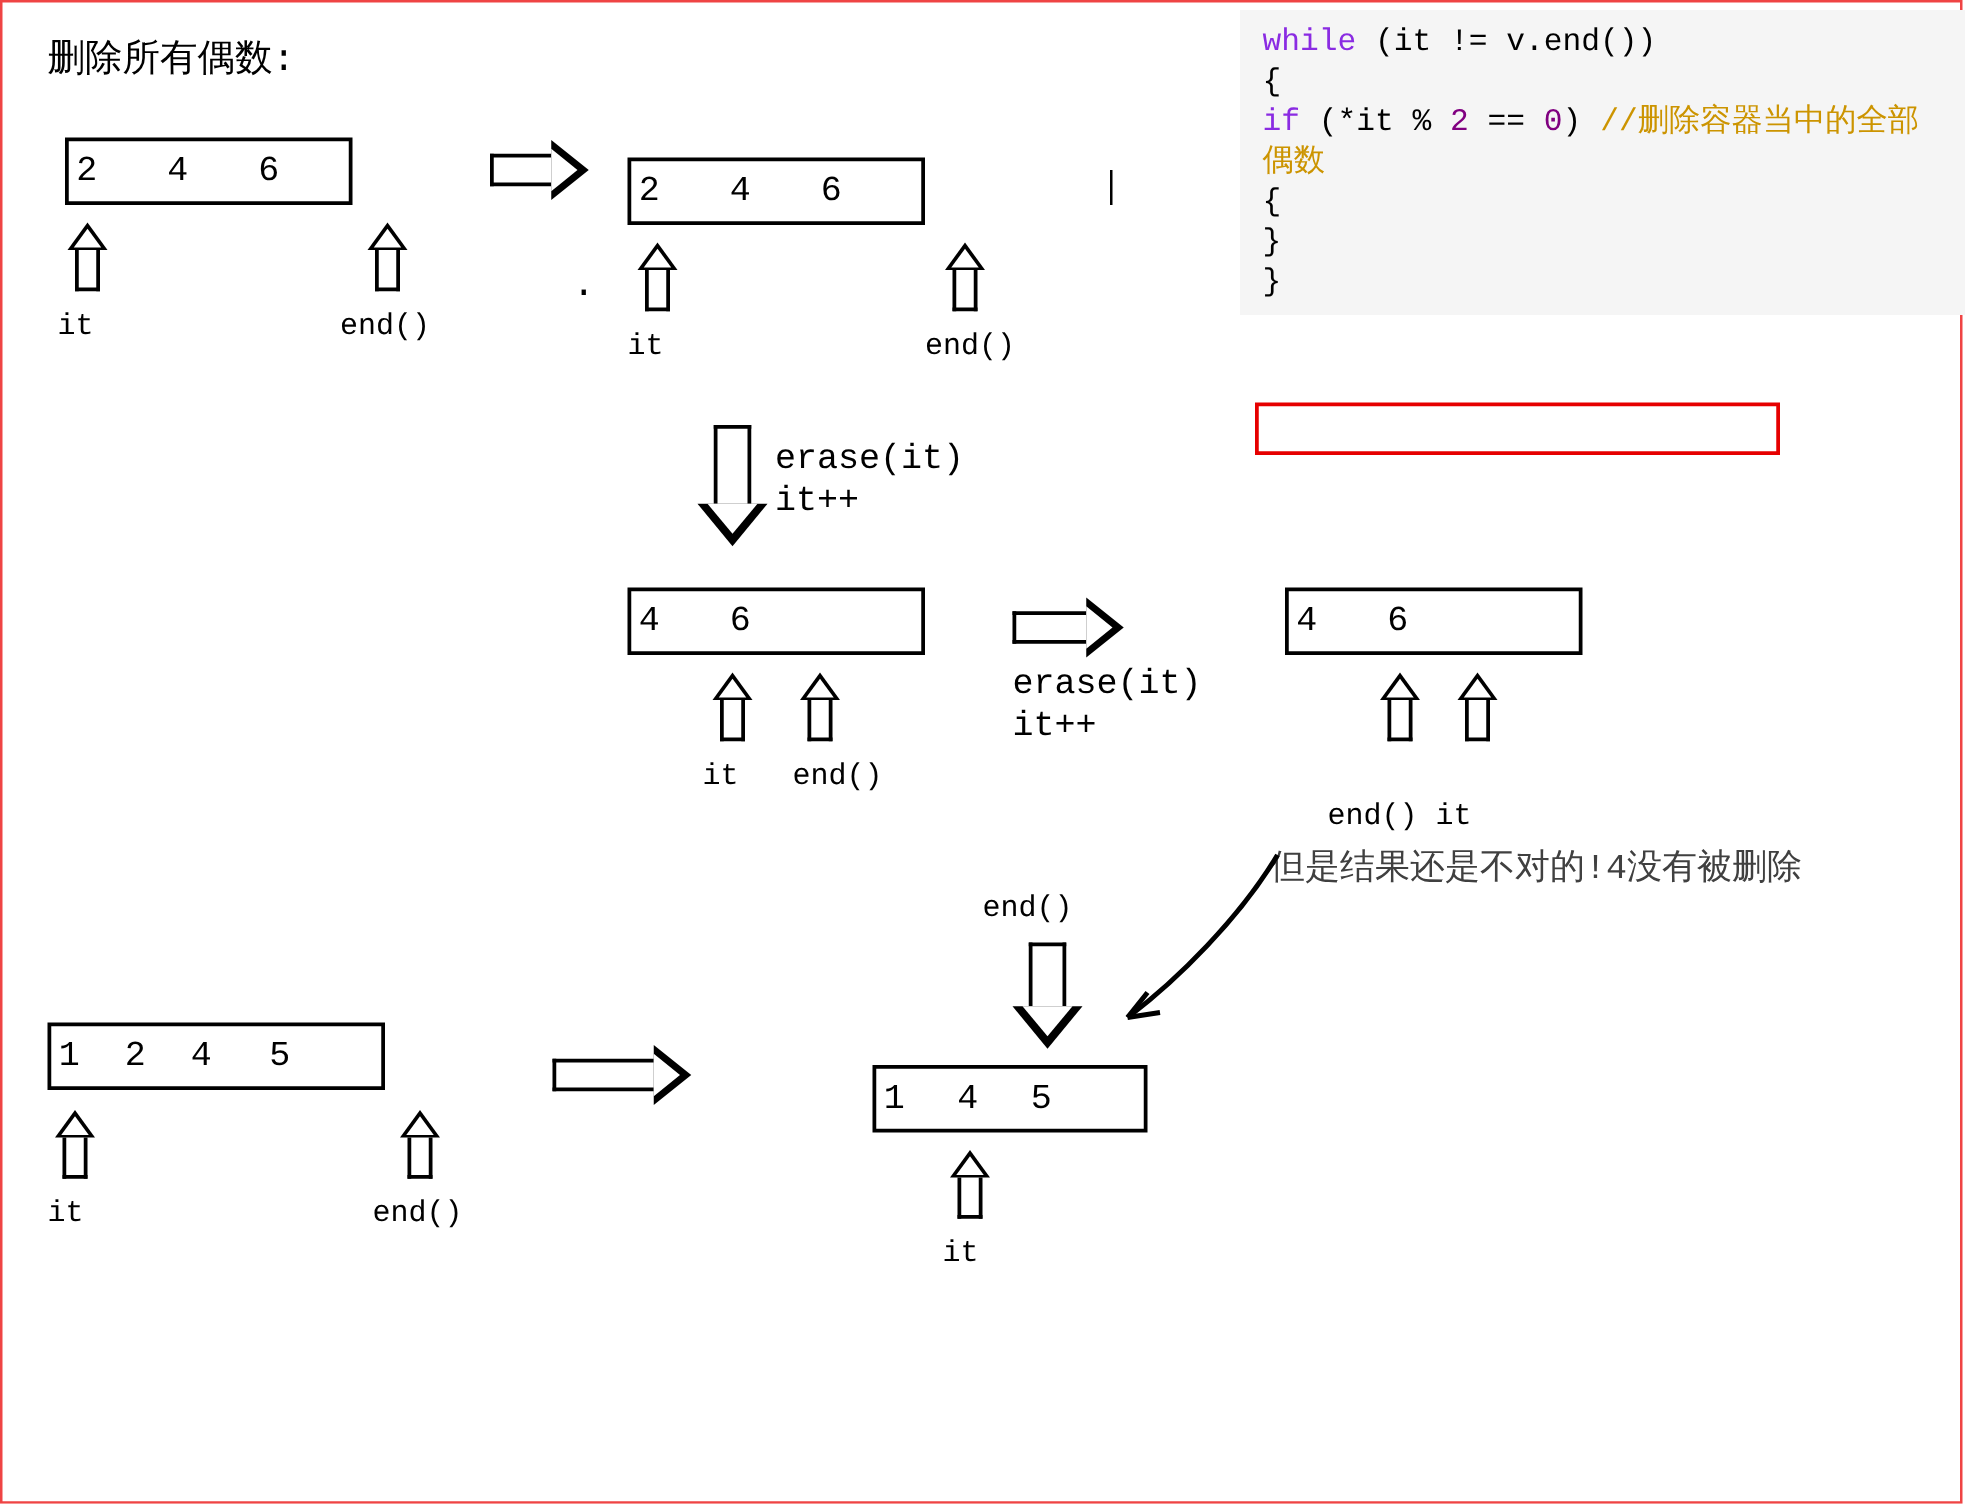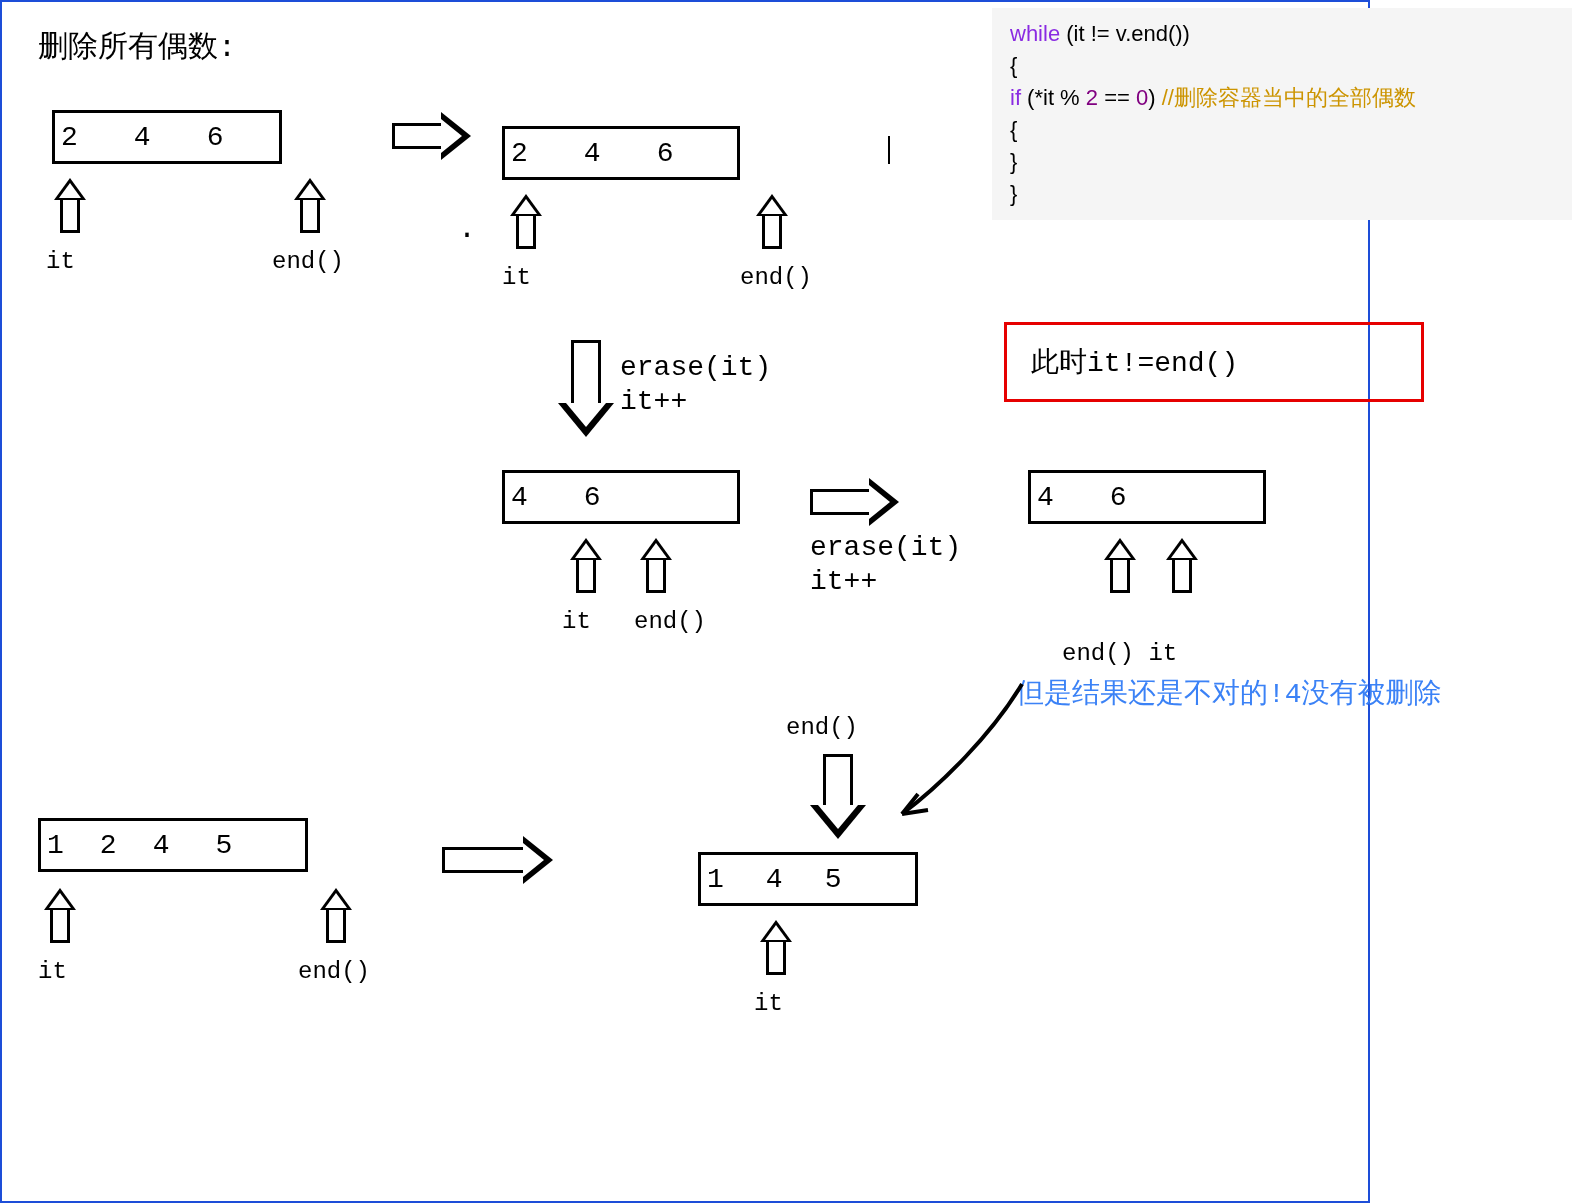--- a/index.html
+++ b/index.html
@@ -1,16 +1,16 @@
 <!DOCTYPE html>
 <html><head>
 <meta charset="utf-8">
 <style>
   html,body{margin:0;padding:0;background:#fff;font-family:"SimSun","NSimSun","Courier New",monospace}
-  .stage{position:relative;width:1370px;height:1203px;border:2px solid #1d4ed8;box-sizing:border-box}
+  .stage{position:relative;width:1570px;height:1203px;border:2px solid #ef4444;box-sizing:border-box}
   .abs{position:absolute}
   .txt{font-size:28px;color:#000;white-space:pre}
   .array-box{border:3px solid #000;height:54px;padding:4px 6px;box-sizing:border-box;display:flex;align-items:center}
   .array-box .cell{font-family:"Courier New",monospace;font-size:28px;margin-right:56px}
   .array-box .cell:last-child{margin-right:0}
   
   .uarr{width:28px;height:52px}
   .uarr .head{width:0;height:0;border-left:16px solid transparent;border-right:16px solid transparent;border-bottom:22px solid #000;position:relative;left:-2px}
   .uarr .head:after{content:"";position:absolute;left:-11px;top:5px;width:0;height:0;border-left:11px solid transparent;border-right:11px solid transparent;border-bottom:15px solid #fff}
   .uarr .stem{width:14px;height:30px;border:3px solid #000;border-top:none;margin:0 auto;background:#fff}
@@ -18,22 +18,22 @@
   .rarr{display:flex;align-items:center}
   .rarr .stem{height:20px;border:3px solid #000;border-right:none;background:#fff}
   .rarr .head{width:0;height:0;border-top:24px solid transparent;border-bottom:24px solid transparent;border-left:30px solid #000;position:relative}
   .rarr .head:after{content:"";position:absolute;left:-30px;top:-17px;width:0;height:0;border-top:17px solid transparent;border-bottom:17px solid transparent;border-left:21px solid #fff}
   
   .darr{display:flex;flex-direction:column;align-items:center}
   .darr .stem{width:24px;border:3px solid #000;border-bottom:none;background:#fff}
   .darr .head{width:0;height:0;border-left:28px solid transparent;border-right:28px solid transparent;border-top:34px solid #000;position:relative}
   .darr .head:after{content:"";position:absolute;left:-20px;top:-34px;width:0;height:0;border-left:20px solid transparent;border-right:20px solid transparent;border-top:24px solid #fff}
   .redbox{border:3px solid #e60000;padding:18px 24px;box-sizing:border-box}
-  .redtxt{color:#3b82f6;font-size:28px;white-space:nowrap}
-  .codeblk{background:#f5f5f5;font-family:Liberation Sans, sans-serif;font-size:22px;line-height:32px;padding:10px 18px;box-sizing:border-box;color:#000}
+  .redtxt{color:#404040;font-size:28px;white-space:nowrap}
+  .codeblk{background:#f5f5f5;font-family:Liberation Mono, monospace;font-size:25px;line-height:32px;padding:10px 18px;box-sizing:border-box;color:#000}
   .kw{color:#8a2be2}
   .cm{color:#cc9400}
   .num{color:#800080}
   .curved{position:absolute;overflow:visible}
   .label{font-family:"Courier New",monospace;font-size:28px}
   .lbl{font-family:"Courier New",monospace;font-size:24px}
   .title{font-size:30px}
   .dot{font-size:30px}
   .cursor{display:inline-block;width:2px;height:28px;background:#000}
 </style>
@@ -130,21 +130,20 @@
       <div class="head"></div>
       <div class="stem"></div>
     </div>
   <div class="abs uarr" style="left:1166px;top:536px">
       <div class="head"></div>
       <div class="stem"></div>
     </div>
   <div class="abs lbl" style="left:1060px;top:638px">end() it</div>
 
   <div class="abs redbox" style="left:1002px;top:320px;width:420px">
-    <div class="txt">此时it!=end()</div>
   </div>
 
   <div class="abs redtxt" style="left:1014px;top:672px">但是结果还是不对的!4没有被删除</div>
 
   <svg class="curved" style="left:880px;top:672px" width="160" height="150">
     <path d="M140,10 C110,60 60,110 20,140" stroke="#000" stroke-width="4" fill="none"></path>
     <path d="M20,140 L36,120 M20,140 L46,136" stroke="#000" stroke-width="4" fill="none"></path>
   </svg>
 
   <div class="abs array-box" style="left:36px;top:816px;width:270px">

